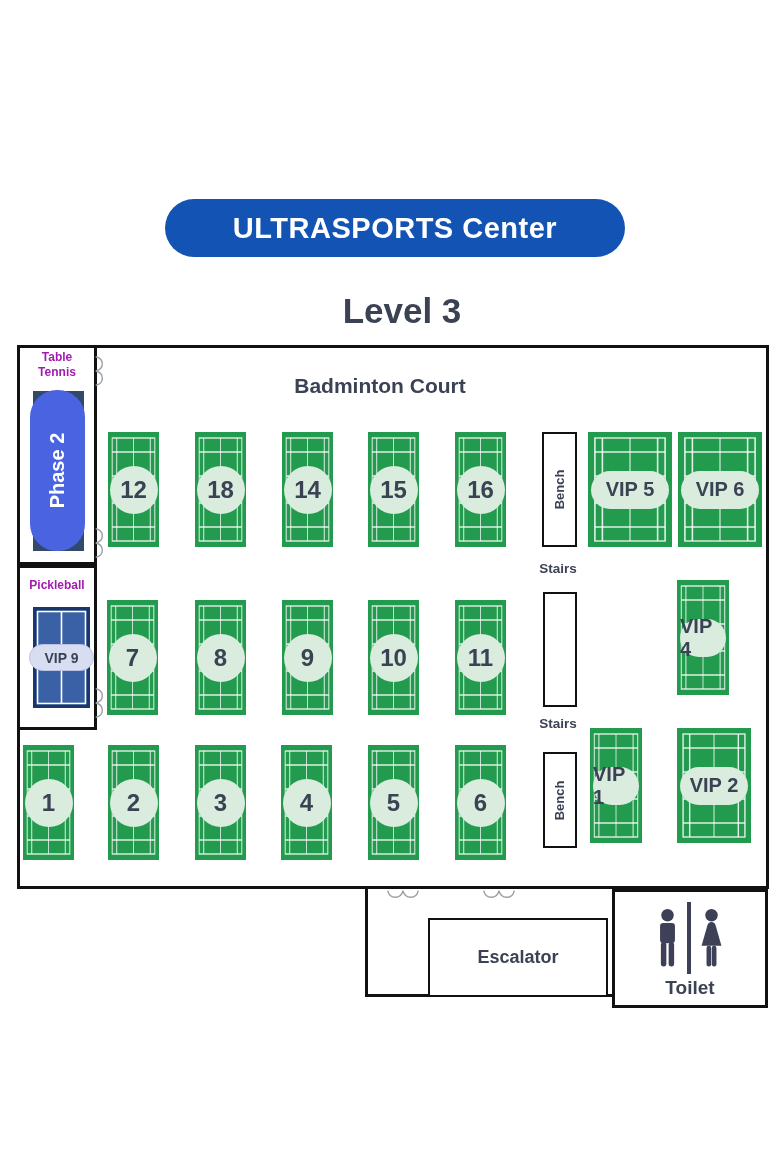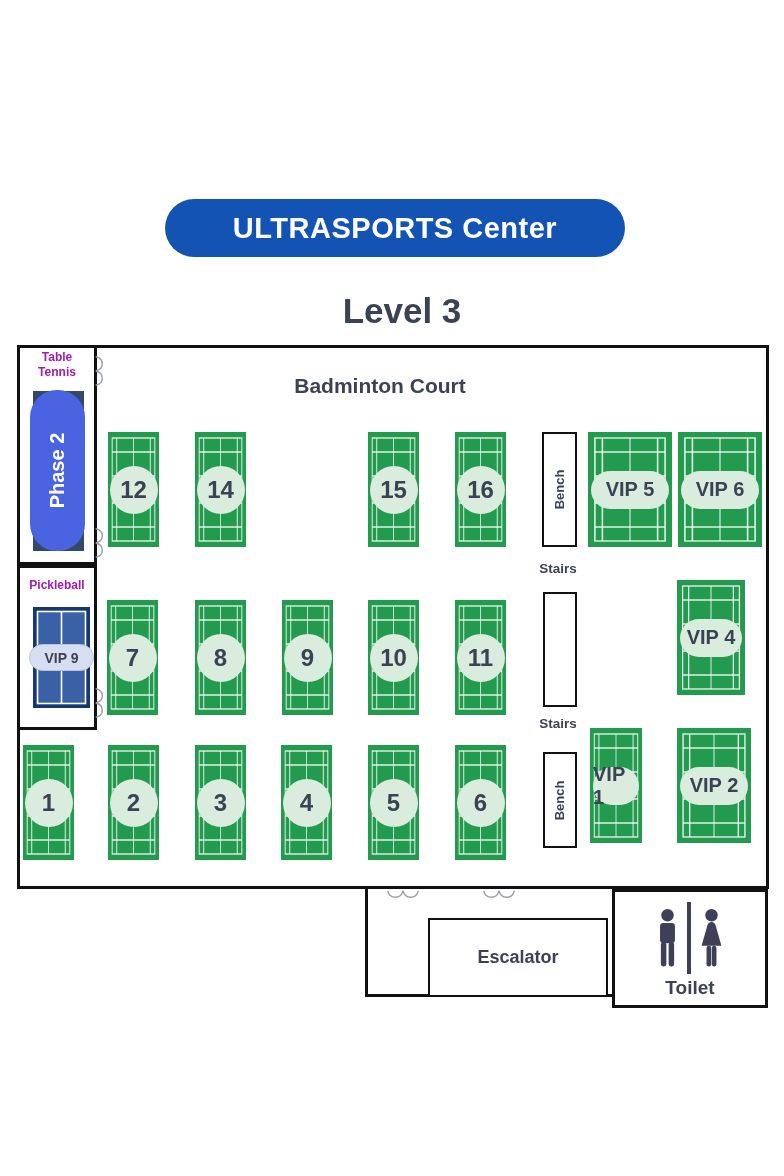--- a/index.html
+++ b/index.html
@@ -135,20 +135,26 @@
   <div class="court" style="left:108px;top:432px">
     <svg class="cl" viewBox="0 0 73 115" preserveAspectRatio="none">
         <use href="#bcourt"></use>
       </svg>
     <div class="numb">12</div>
   </div>
   <div class="court" style="left:195px;top:432px">
     <svg class="cl" viewBox="0 0 73 115" preserveAspectRatio="none">
         <use href="#bcourt"></use>
       </svg>
+    <div class="numb">18</div>
+  </div>
+  <div class="court" style="left:282px;top:432px">
+    <svg class="cl" viewBox="0 0 73 115" preserveAspectRatio="none">
+        <use href="#bcourt"></use>
+      </svg>
     <div class="numb">14</div>
   </div>
   <div class="court" style="left:368px;top:432px">
     <svg class="cl" viewBox="0 0 73 115" preserveAspectRatio="none">
         <use href="#bcourt"></use>
       </svg>
     <div class="numb">15</div>
   </div>
   <div class="court" style="left:455px;top:432px">
     <svg class="cl" viewBox="0 0 73 115" preserveAspectRatio="none">
@@ -230,21 +236,21 @@
         <use href="#bcourt"></use>
       </svg>
     <div class="vippill">VIP 5</div>
   </div>
   <div class="court" style="left:678px;top:432px;width:84px">
     <svg class="cl" viewBox="0 0 73 115" preserveAspectRatio="none">
         <use href="#bcourt"></use>
       </svg>
     <div class="vippill">VIP 6</div>
   </div>
-  <div class="court" style="left:677px;top:580px;width:68px">
+  <div class="court" style="left:677px;top:580px;width:52px">
     <svg class="cl" viewBox="0 0 73 115" preserveAspectRatio="none">
         <use href="#bcourt"></use>
       </svg>
     <div class="vippill">VIP 4</div>
   </div>
   <div class="court" style="left:590px;top:728px;width:52px">
     <svg class="cl" viewBox="0 0 73 115" preserveAspectRatio="none">
         <use href="#bcourt"></use>
       </svg>
     <div class="vippill">VIP 1</div>

